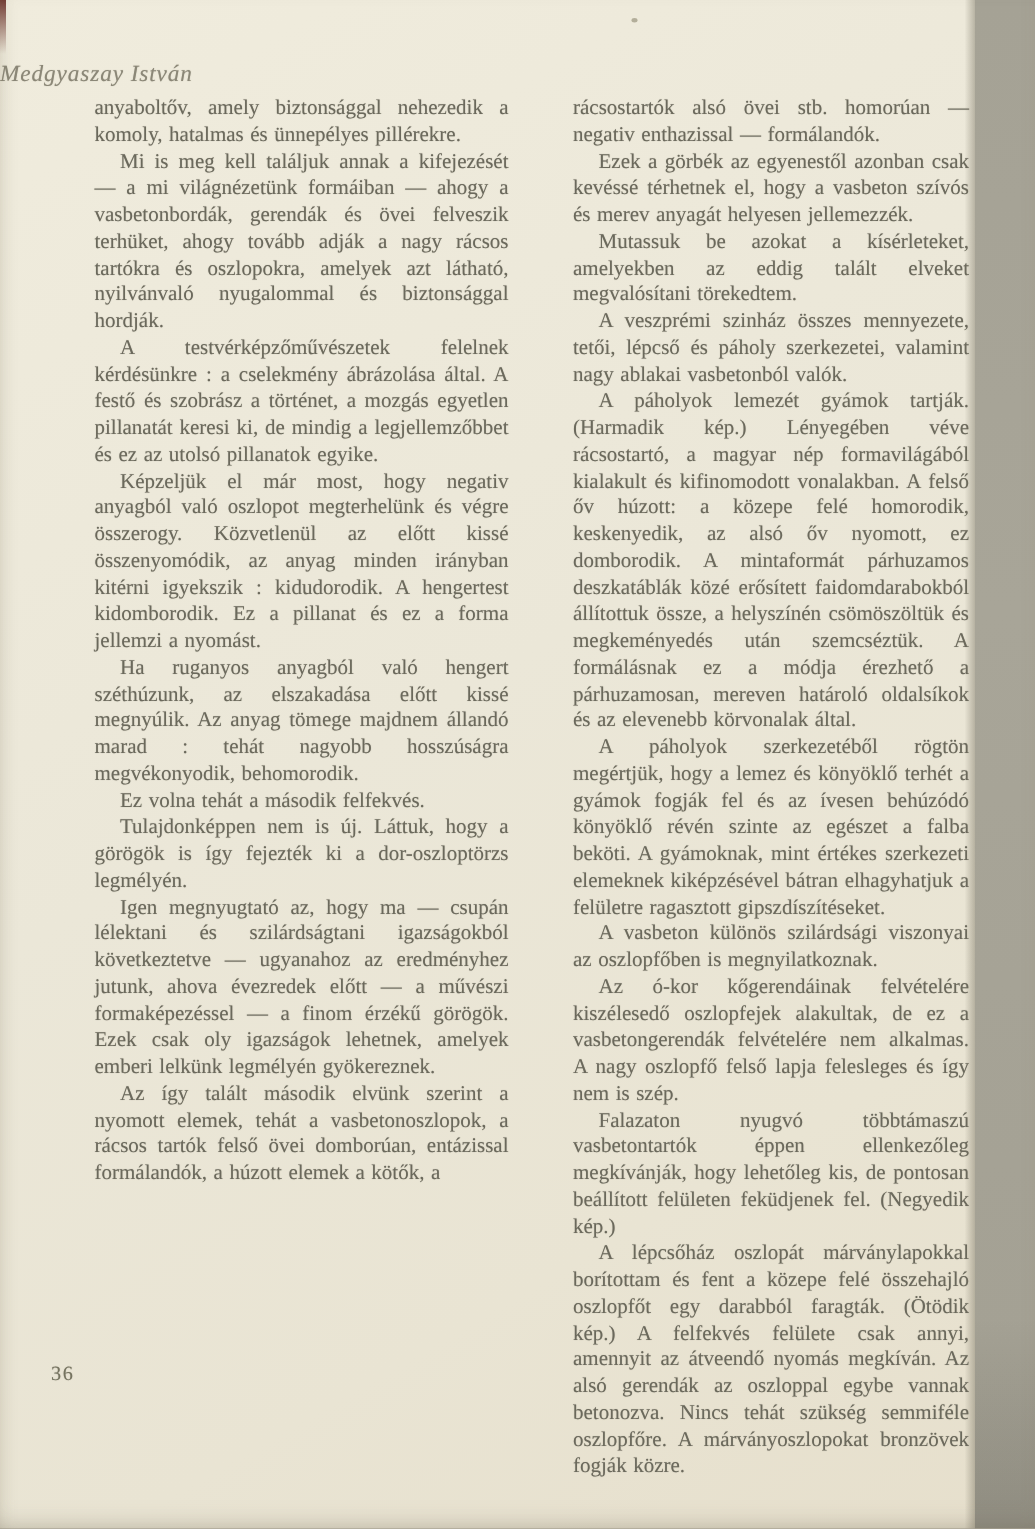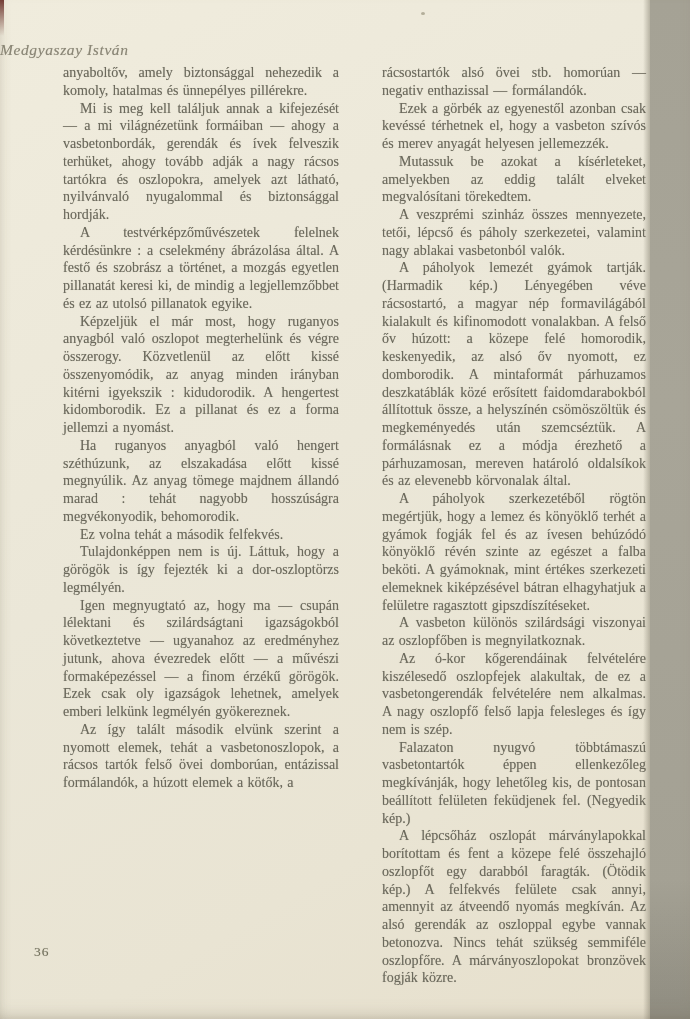--- a/index.html
+++ b/index.html
@@ -32,21 +32,21 @@
     font-size:14px;line-height:17.75px;
     text-align:justify;
     hyphens:auto;-webkit-hyphens:auto;
     text-shadow:0 0 .7px rgba(107,105,92,.45);
     word-spacing:.06em;
     margin-left:30px;
   }
   .para{margin:0;}
   .para.indent{text-indent:17px;}
   .page-number{
-    position:absolute;left:34px;top:944px;
+    position:absolute;left:34px;top:908px;
     font-size:13.5px;letter-spacing:1px;color:#75735f;
     text-shadow:0 0 .7px rgba(107,105,92,.45);
   }
   .edge-band{
     position:absolute;top:0;left:650px;right:0;bottom:0;
     background:linear-gradient(to bottom,#a5a295 0%,#a8a598 40%,#a3a093 100%);
   }
   .edge-band::before{ 
     content:'';position:absolute;left:-7px;top:0;width:7px;height:100%;
     background:linear-gradient(to right,rgba(110,105,88,0),rgba(110,105,88,.42));
@@ -69,23 +69,23 @@
 
 <div class="page">
   <div class="corner-mark"></div>
   <div class="speck"></div>
 
   <div class="running-header">Medgyaszay István</div>
 
   <div class="columns">
     <div class="col" id="col-left">
         <p class="para">anyaboltőv, amely biztonsággal nehezedik a komoly, hatalmas és ünnepélyes pillérekre.</p>
-        <p class="para indent">Mi is meg kell találjuk annak a kifejezését — a mi világnézetünk formáiban — ahogy a vasbetonbordák, gerendák és ívek felveszik terhüket, ahogy tovább adják a nagy rácsos tartókra és oszlopokra, amelyek azt látható, nyilvánvaló nyugalommal és biztonsággal hordják.</p>
+        <p class="para indent">Mi is meg kell találjuk annak a kifejezését — a mi világnézetünk formáiban — ahogy a vasbetonbordák, gerendák és övei felveszik terhüket, ahogy tovább adják a nagy rácsos tartókra és oszlopokra, amelyek azt látható, nyilvánvaló nyugalommal és biztonsággal hordják.</p>
         <p class="para indent">A testvérképzőművészetek felelnek kérdésünkre : a cselekmény ábrázolása által. A festő és szobrász a történet, a mozgás egyetlen pillanatát keresi ki, de mindig a legjellemzőbbet és ez az utolsó pillanatok egyike.</p>
-        <p class="para indent">Képzeljük el már most, hogy ruganyos anyagból való oszlopot megterhelünk és végre összerogy. Közvetlenül az előtt kissé összenyomódik, az anyag minden irányban kitérni igyekszik : kidudorodik. A hengertest kidomborodik. Ez a pillanat és ez a forma jellemzi a nyomást.</p>
+        <p class="para indent">Képzeljük el már most, hogy negativ anyagból való oszlopot megterhelünk és végre összerogy. Közvetlenül az előtt kissé összenyomódik, az anyag minden irányban kitérni igyekszik : kidudorodik. A hengertest kidomborodik. Ez a pillanat és ez a forma jellemzi a nyomást.</p>
         <p class="para indent">Ha ruganyos anyagból való hengert széthúzunk, az elszakadása előtt kissé megnyúlik. Az anyag tömege majdnem állandó marad : tehát nagyobb hosszúságra megvékonyodik, behomorodik.</p>
         <p class="para indent">Ez volna tehát a második felfekvés.</p>
         <p class="para indent">Tulajdonképpen nem is új. Láttuk, hogy a görögök is így fejezték ki a dor-oszloptörzs legmélyén.</p>
         <p class="para indent">Igen megnyugtató az, hogy ma — csupán lélektani és szilárdságtani igazságokból következtetve — ugyanahoz az eredményhez jutunk, ahova évezredek előtt — a művészi formaképezéssel — a finom érzékű görögök. Ezek csak oly igazságok lehetnek, amelyek emberi lelkünk legmélyén gyökereznek.</p>
         <p class="para indent">Az így talált második elvünk szerint a nyomott elemek, tehát a vasbetonoszlopok, a rácsos tartók felső övei domborúan, entázissal formálandók, a húzott elemek a kötők, a</p>
       </div>
     <div class="col" id="col-right">
         <p class="para">rácsostartók alsó övei stb. homorúan — negativ enthazissal — formálandók.</p>
         <p class="para indent">Ezek a görbék az egyenestől azonban csak kevéssé térhetnek el, hogy a vasbeton szívós és merev anyagát helyesen jellemezzék.</p>
         <p class="para indent">Mutassuk be azokat a kísérleteket, amelyekben az eddig talált elveket megvalósítani törekedtem.</p>

